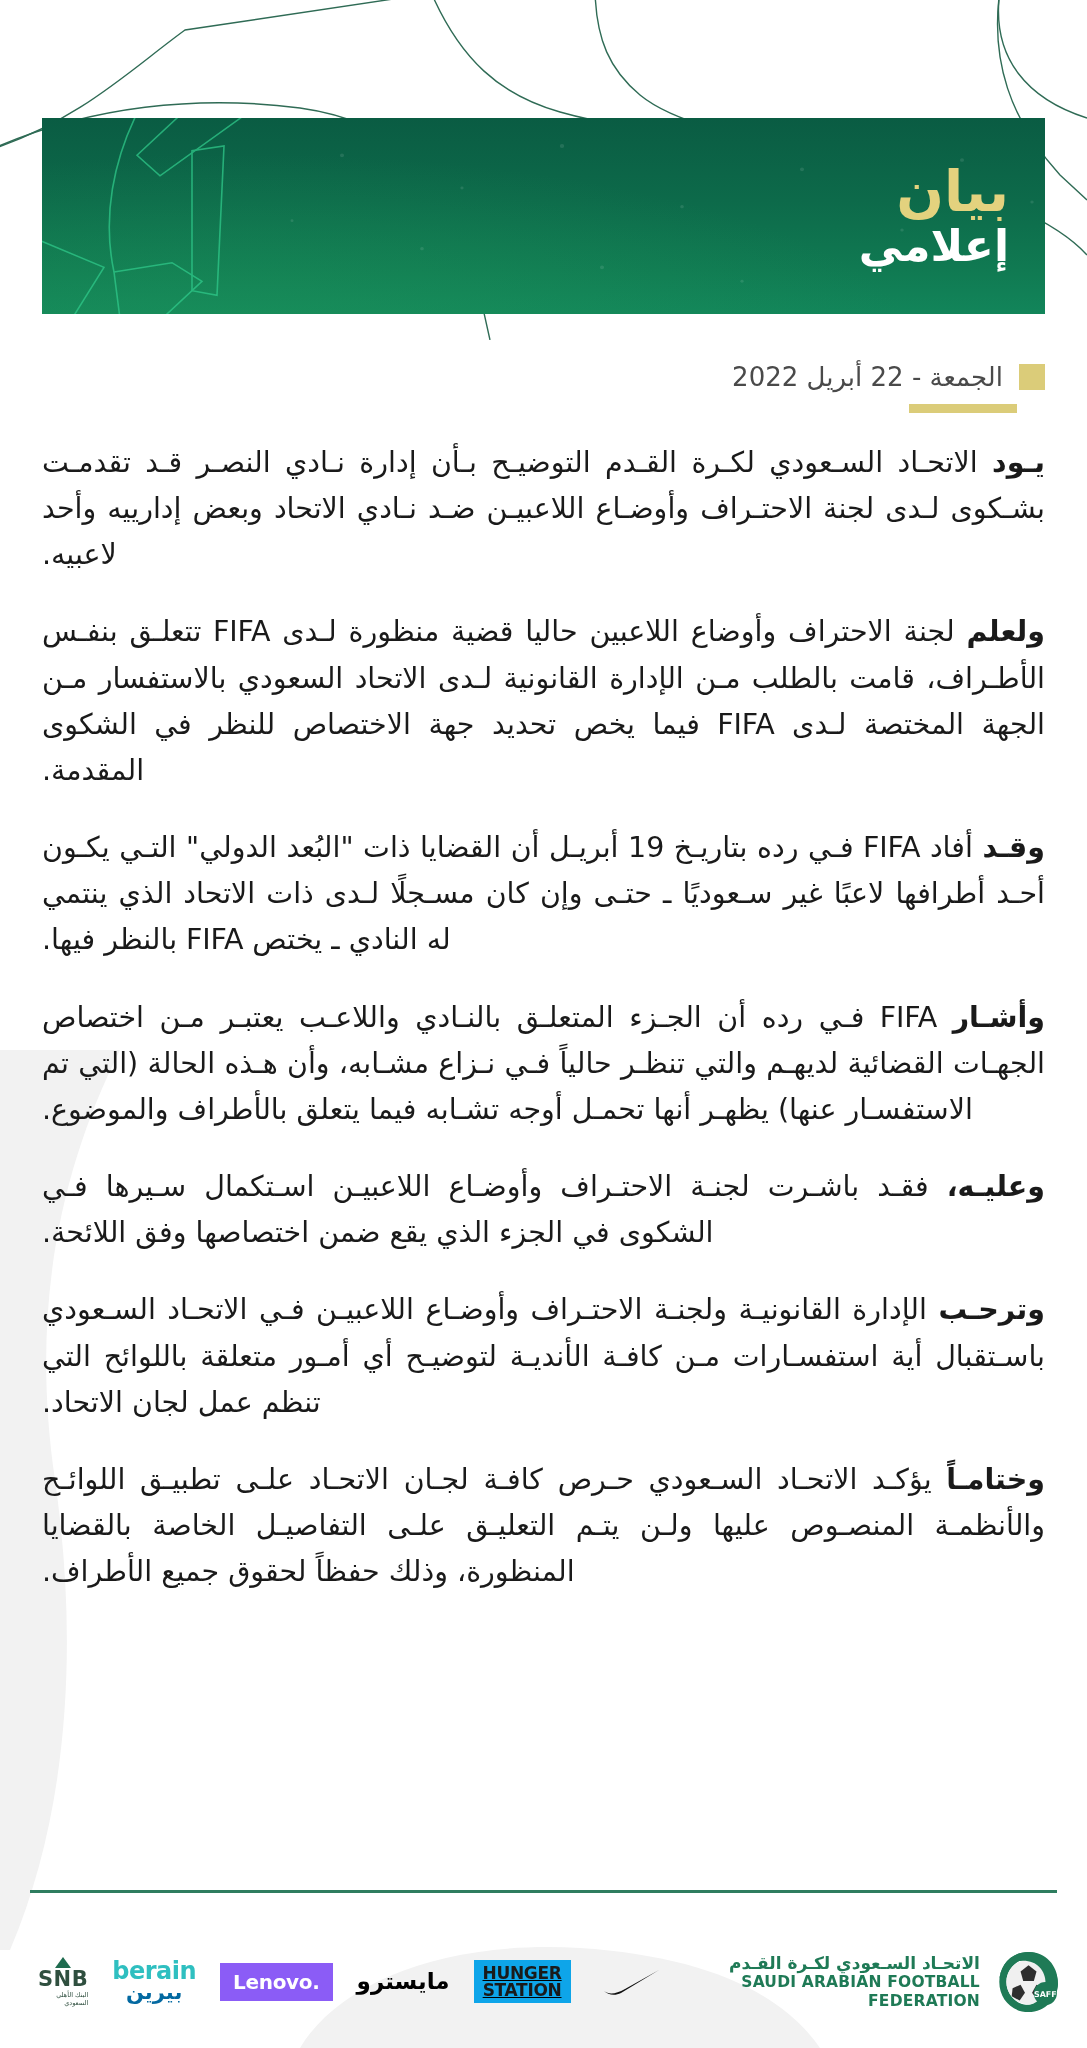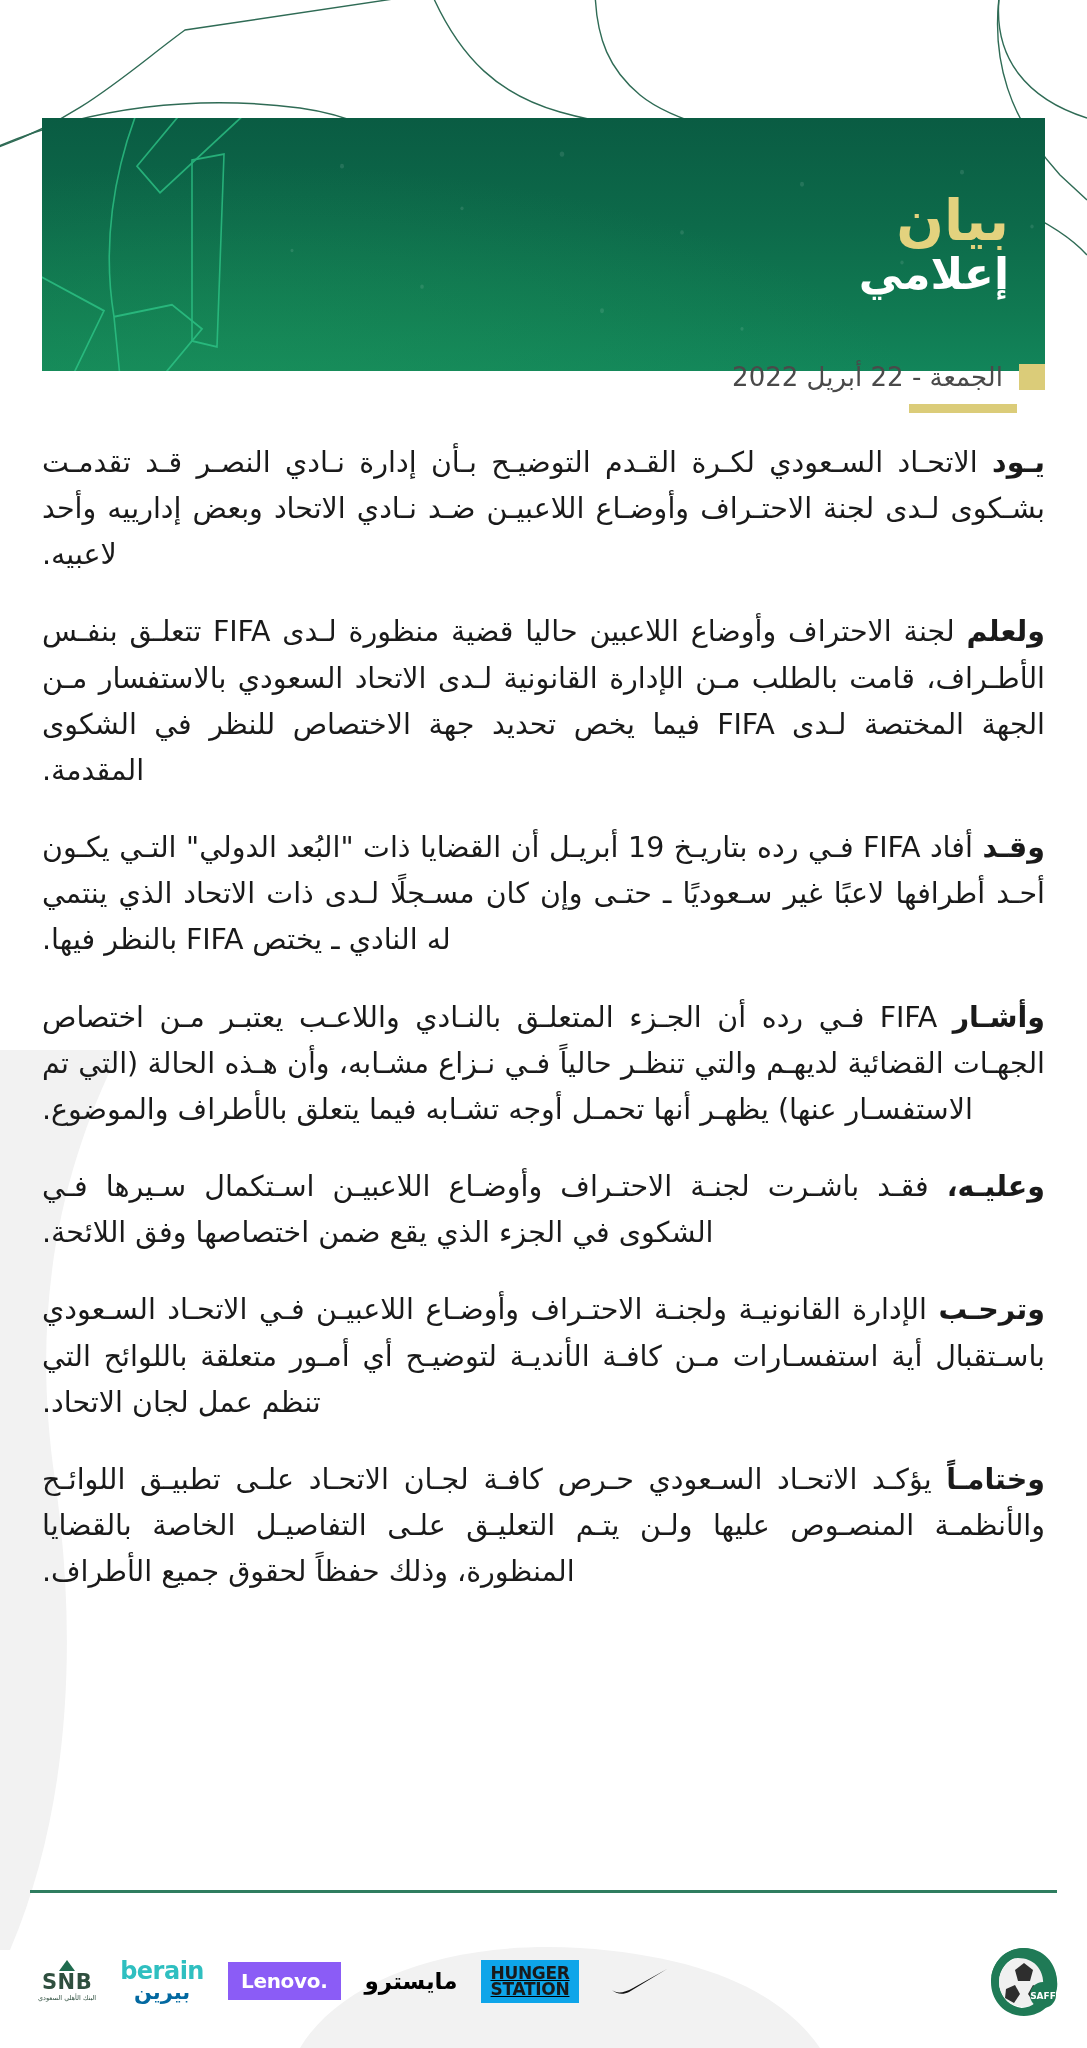--- a/index.html
+++ b/index.html
@@ -24,21 +24,21 @@
   .bg-soft-shape {
     position:absolute;
     pointer-events:none;
     z-index:0;
   }
 
   
   .banner {
     position:absolute;
     top:118px; left:42px;
-    width:1003px; height:253px;
+    width:1003px; height:196px;
     background:
       radial-gradient(ellipse at 20% 120%, rgba(30,150,90,0.55) 0%, rgba(30,150,90,0) 60%),
       linear-gradient(180deg, #0a5c43 0%, #0d6a4a 42%, #107a52 78%, #12855a 100%);
     overflow:hidden;
     z-index:3;
   }
   .banner-art { position:absolute; top:0; left:0; width:100%; height:100%; }
   .banner-text {
     position:absolute;
     right:36px;
@@ -305,20 +305,24 @@
 
     <div class="logo logo-nike">
       <svg width="62" height="26" viewBox="0 0 62 26">
         <path d="M 5 22 C 10 26, 17 25, 26 20 L 60 1 L 22 24 C 16 27, 9 26, 5 22 Z" fill="#111111"></path>
       </svg>
     </div>
 
   </div>
 
   <div class="saff-block">
+    <div class="saff-words">
+      <span class="saff-ar">الاتحـاد السـعودي لكـرة القـدم</span>
+      <span class="saff-en">SAUDI ARABIAN FOOTBALL FEDERATION</span>
+    </div>
     <svg width="78" height="78" viewBox="0 0 78 78">
       <path d="M 39 5 C 20 5, 6 20, 6 39 C 6 58, 20 73, 39 73 C 58 73, 72 58, 72 39 C 72 20, 58 5, 39 5 Z
                M 39 13 C 53 13, 64 25, 64 39 C 64 53, 53 65, 39 65 C 25 65, 14 53, 14 39 C 14 25, 25 13, 39 13 Z" fill="#1f7a56"></path>
       <circle cx="39" cy="39" r="25" fill="#f0f0f0"></circle>
       <path d="M 39 20 L 48 27 L 45 38 L 33 38 L 30 27 Z" fill="#2e2e2e"></path>
       <path d="M 21 46 L 30 42 L 35 51 L 29 60 L 20 55 Z" fill="#2e2e2e"></path>
       <path d="M 57 46 L 48 42 L 43 51 L 49 60 L 58 55 Z" fill="#2e2e2e"></path>
       <path d="M 39 5 C 20 5, 6 20, 6 39 C 6 26, 18 15, 33 15 C 50 15, 60 28, 58 44 C 56 59, 44 68, 30 64
                C 42 74, 62 68, 70 52 C 76 39, 70 20, 55 11 C 50 7, 45 5, 39 5 Z" fill="#1f7a56"></path>
       <circle cx="58" cy="52" r="13" fill="#1f7a56"></circle>

